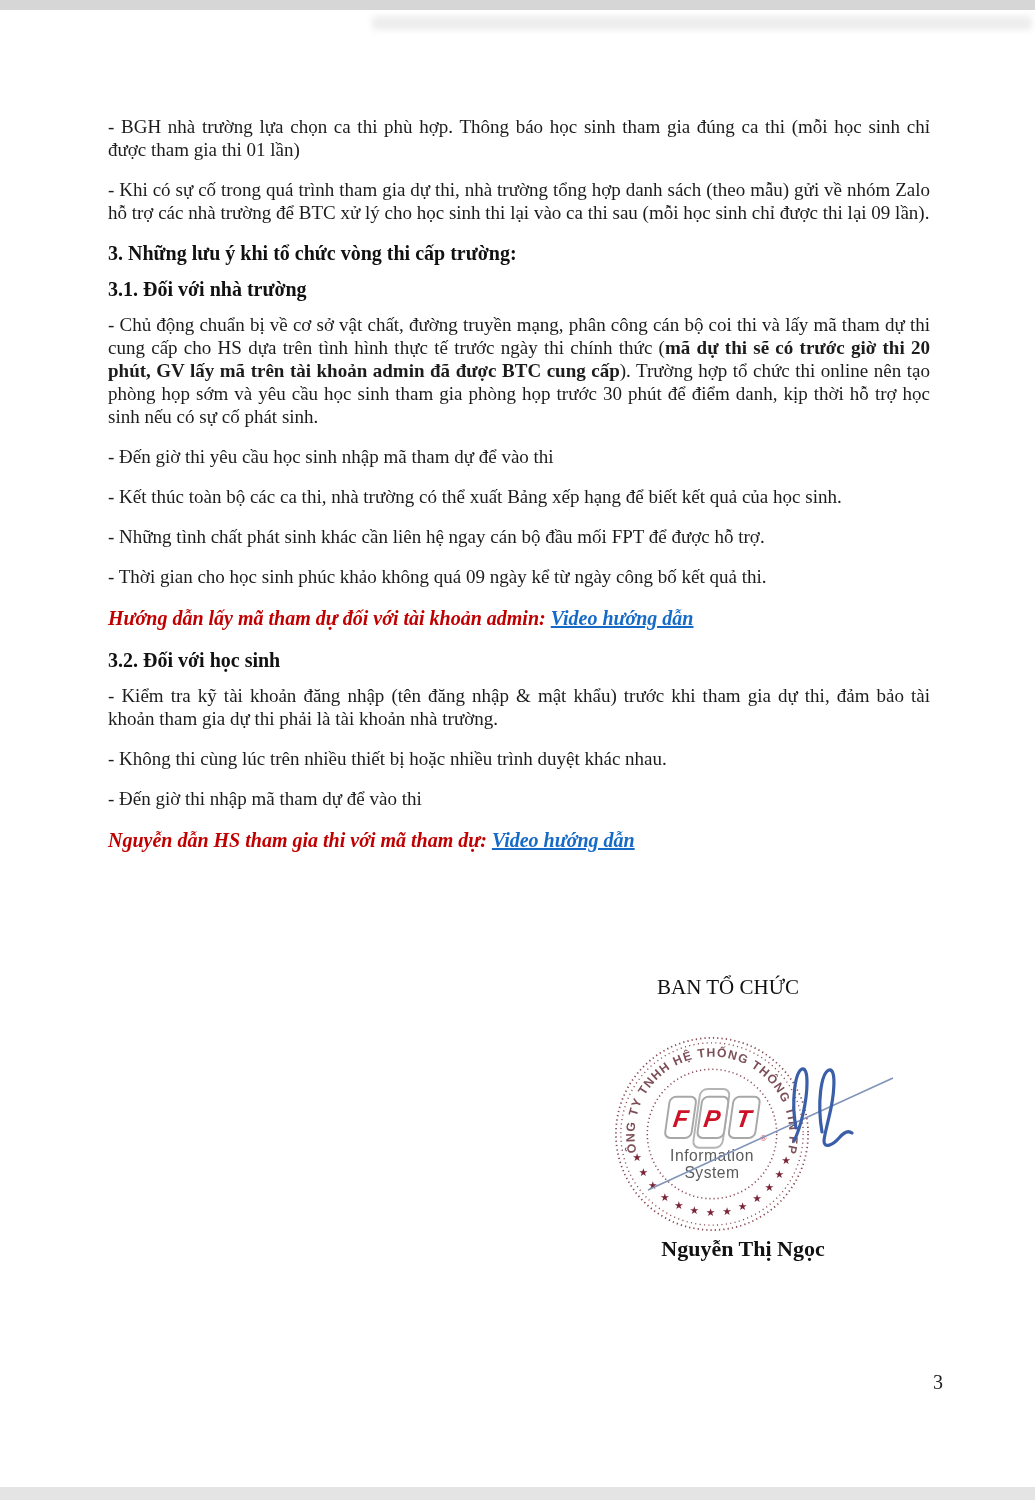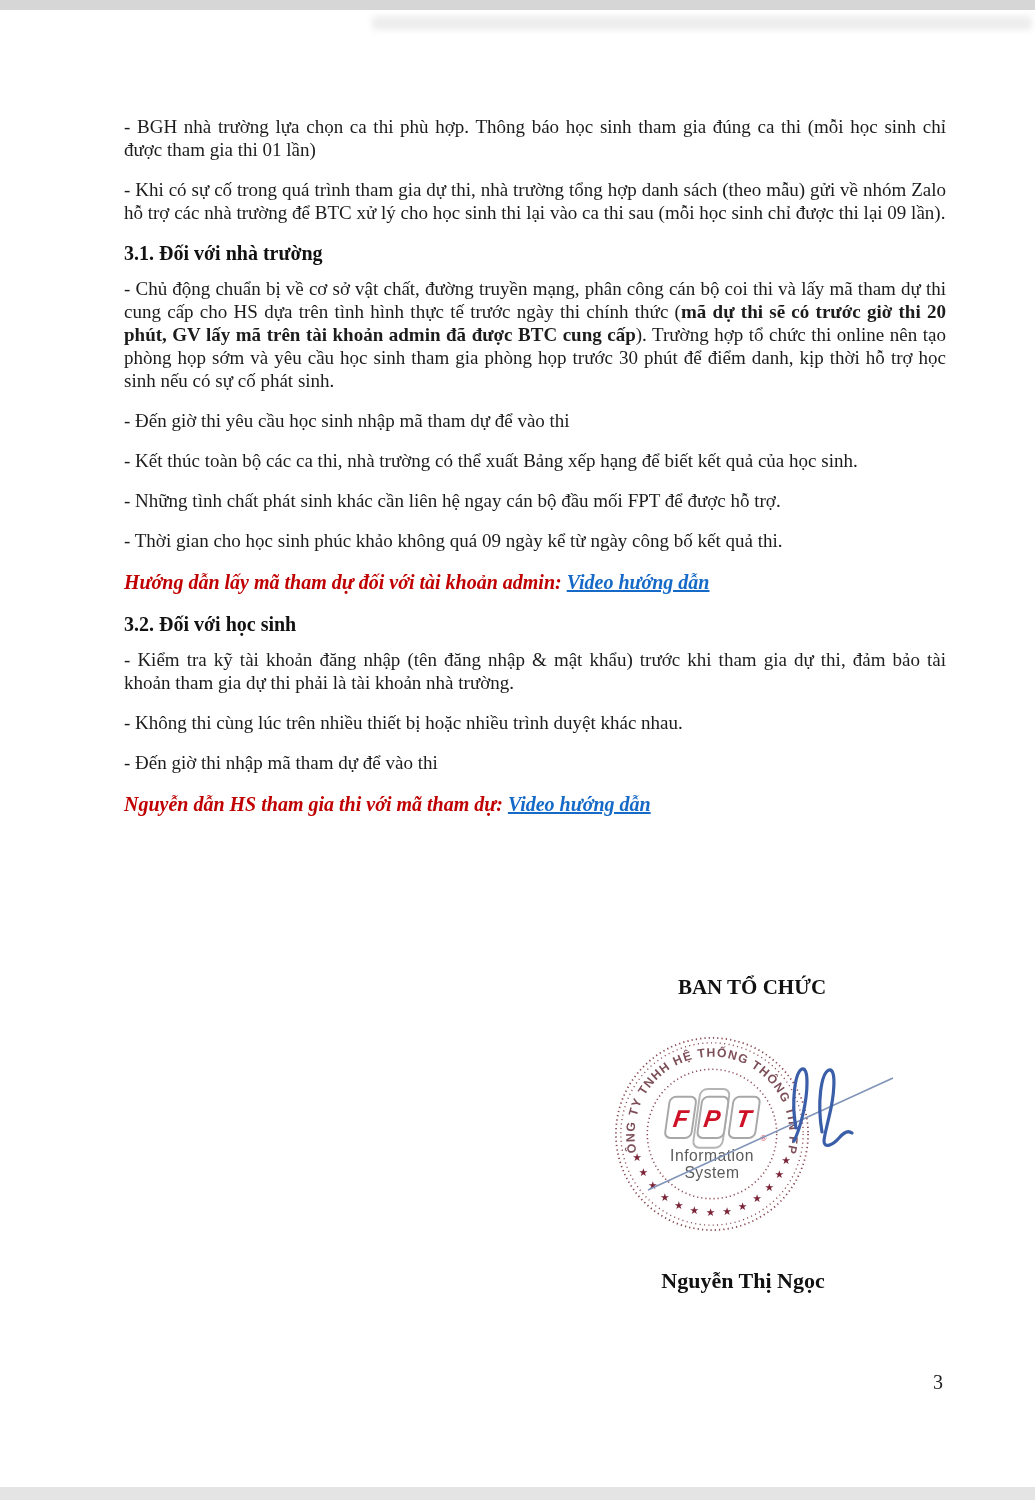--- a/index.html
+++ b/index.html
@@ -11,45 +11,45 @@
     -webkit-font-smoothing:antialiased;
   }
   .edge-bar{position:absolute;left:0;width:1035px;background:#d6d6d6;}
   .edge-bar.top{top:0;height:10px;}
   .edge-bar.bottom{top:1487px;height:13px;background:#e4e4e4;}
   .scan-artifact{
     position:absolute;left:372px;top:16px;width:660px;height:14px;
     background:#9f9f9f;opacity:.18;filter:blur(3px);border-radius:4px;
   }
   .doc{
-    position:absolute;left:124px;top:0;width:822px;
+    position:absolute;left:108px;top:0;width:822px;
     font-size:19px;line-height:23px;
   }
   .doc p{margin:0 0 17px 0;}
   .just{text-align:justify;}
   .spacer-top{height:115px;}
   h3{
     font-size:20px;line-height:24px;font-weight:bold;color:#111;
     margin:10px 0 12px 0;
   }
   .guide{
     font-size:20px;line-height:26px;font-weight:bold;font-style:italic;
     color:#C00000;margin:4px 0 10px 0;
   }
   .guide a{
     color:#1569C7;text-decoration:underline;cursor:pointer;
   }
   .sig-block{
-    position:absolute;left:552px;top:971px;width:400px;
-    text-align:center;font-weight:bold;font-size:21px;line-height:32px;color:#111;
+    position:absolute;left:528px;top:971px;width:400px;
+    text-align:center;font-weight:normal;font-size:21px;line-height:32px;color:#111;
   }
   .stamp{position:absolute;left:612px;top:1034px;width:200px;height:200px;}
   .signature-overlay{position:absolute;left:600px;top:1040px;width:320px;height:170px;pointer-events:none;}
   .signer-name{
-    position:absolute;left:593px;top:1268px;width:300px;text-align:center;
+    position:absolute;left:593px;top:1236px;width:300px;text-align:center;
     font-weight:bold;font-size:22px;color:#111;
   }
   .page-number{
     position:absolute;left:918px;top:1371px;width:40px;text-align:center;
     font-size:20px;color:#222;
   }
 </style>
 </head>
 <body>
 
@@ -57,20 +57,21 @@
 <div class="edge-bar bottom"></div>
 <div class="scan-artifact"></div>
 
 <div class="doc">
   <div class="spacer-top"></div>
 
   <p class="just">- BGH nhà trường lựa chọn ca thi phù hợp. Thông báo học sinh tham gia đúng ca thi (mỗi học sinh chỉ được tham gia thi 01 lần)</p>
 
   <p class="just">- Khi có sự cố trong quá trình tham gia dự thi, nhà trường tổng hợp danh sách (theo mẫu) gửi về nhóm Zalo hỗ trợ các nhà trường để BTC xử lý cho học sinh thi lại vào ca thi sau (mỗi học sinh chỉ được thi lại 09 lần).</p>
 
+  <h3>3. Những lưu ý khi tổ chức vòng thi cấp trường:</h3>
 
   <h3>3.1. Đối với nhà trường</h3>
 
   <p class="just"><span>- Chủ động chuẩn bị về cơ sở vật chất, đường truyền mạng, phân công cán bộ coi thi và lấy mã tham dự thi cung cấp cho HS dựa trên tình hình thực tế trước ngày thi chính thức (</span><b>mã dự thi sẽ có trước giờ thi 20 phút, GV lấy mã trên tài khoản admin đã được BTC cung cấp</b><span>). Trường hợp tổ chức thi online nên tạo phòng họp sớm và yêu cầu học sinh tham gia phòng họp trước 30 phút để điểm danh, kịp thời hỗ trợ học sinh nếu có sự cố phát sinh.</span></p>
 
   <p>- Đến giờ thi yêu cầu học sinh nhập mã tham dự để vào thi</p>
   <p>- Kết thúc toàn bộ các ca thi, nhà trường có thể xuất Bảng xếp hạng để biết kết quả của học sinh.</p>
   <p>- Những tình chất phát sinh khác cần liên hệ ngay cán bộ đầu mối FPT để được hỗ trợ.</p>
   <p>- Thời gian cho học sinh phúc khảo không quá 09 ngày kể từ ngày công bố kết quả thi.</p>
 

